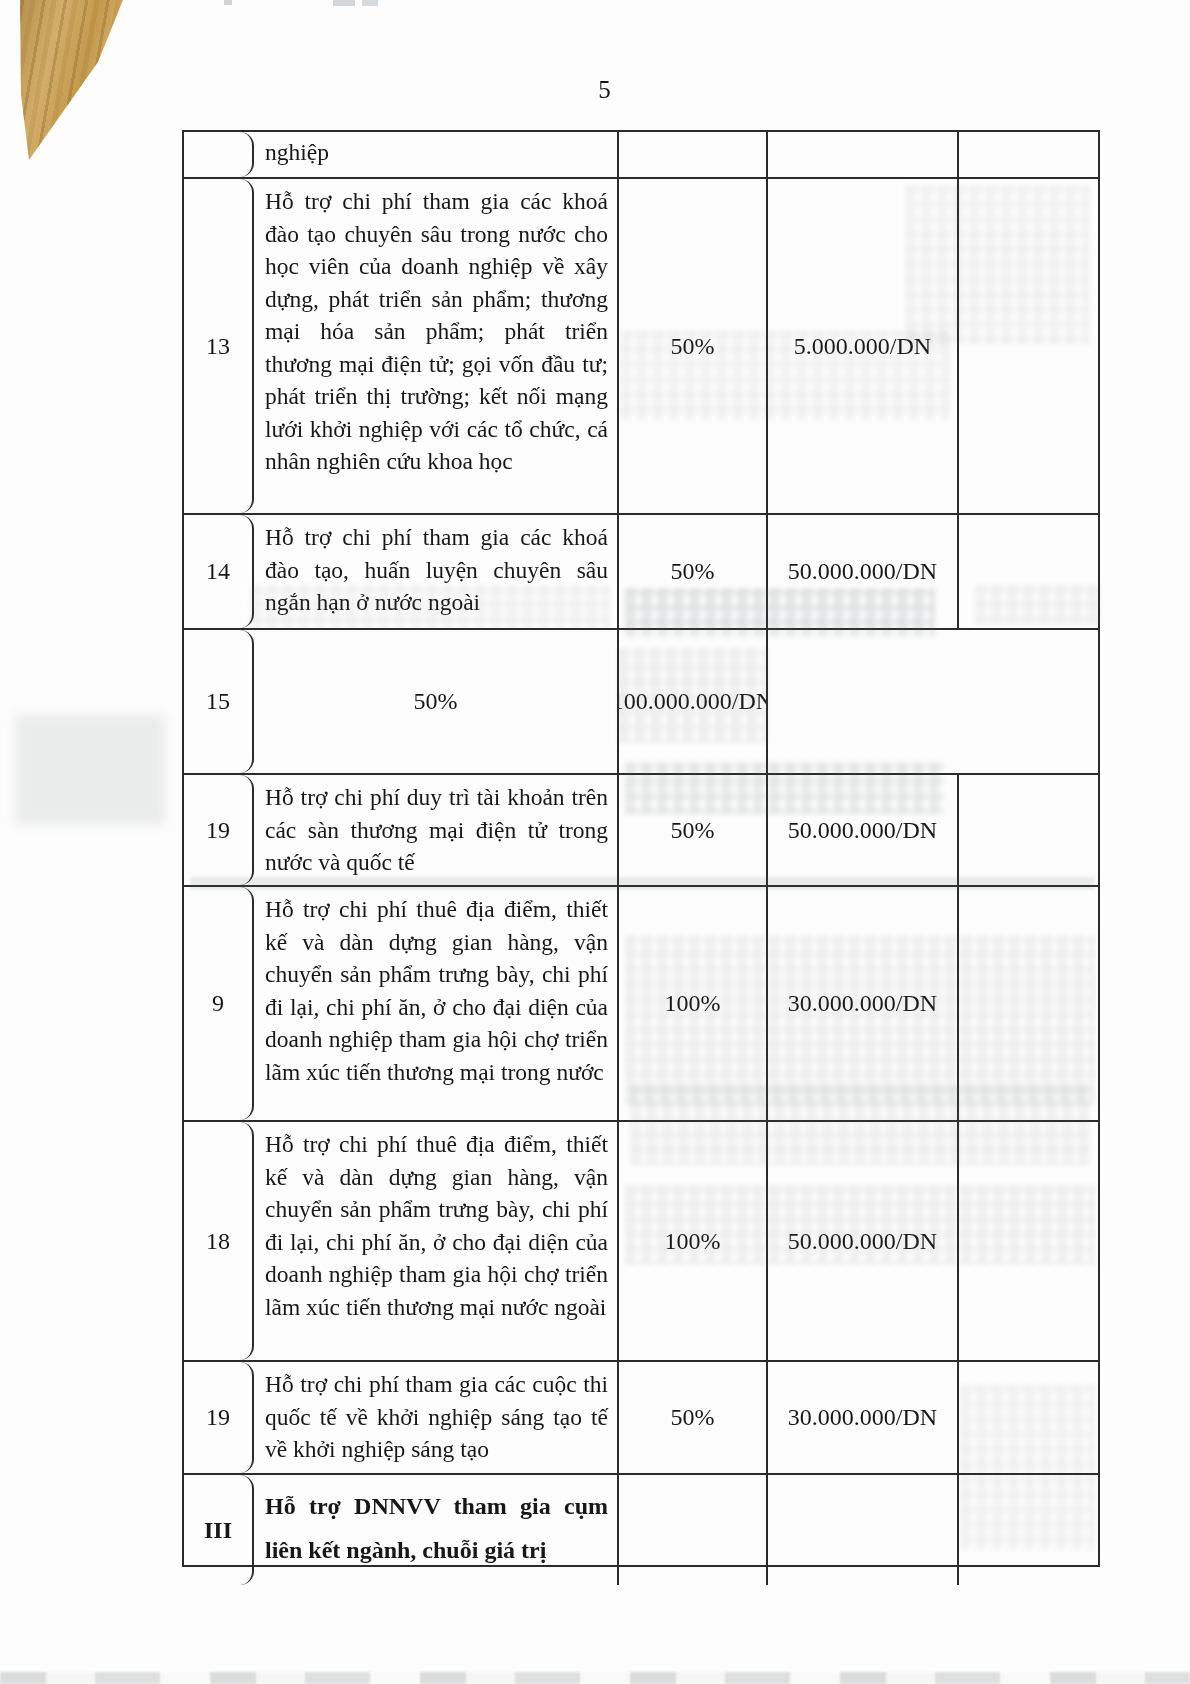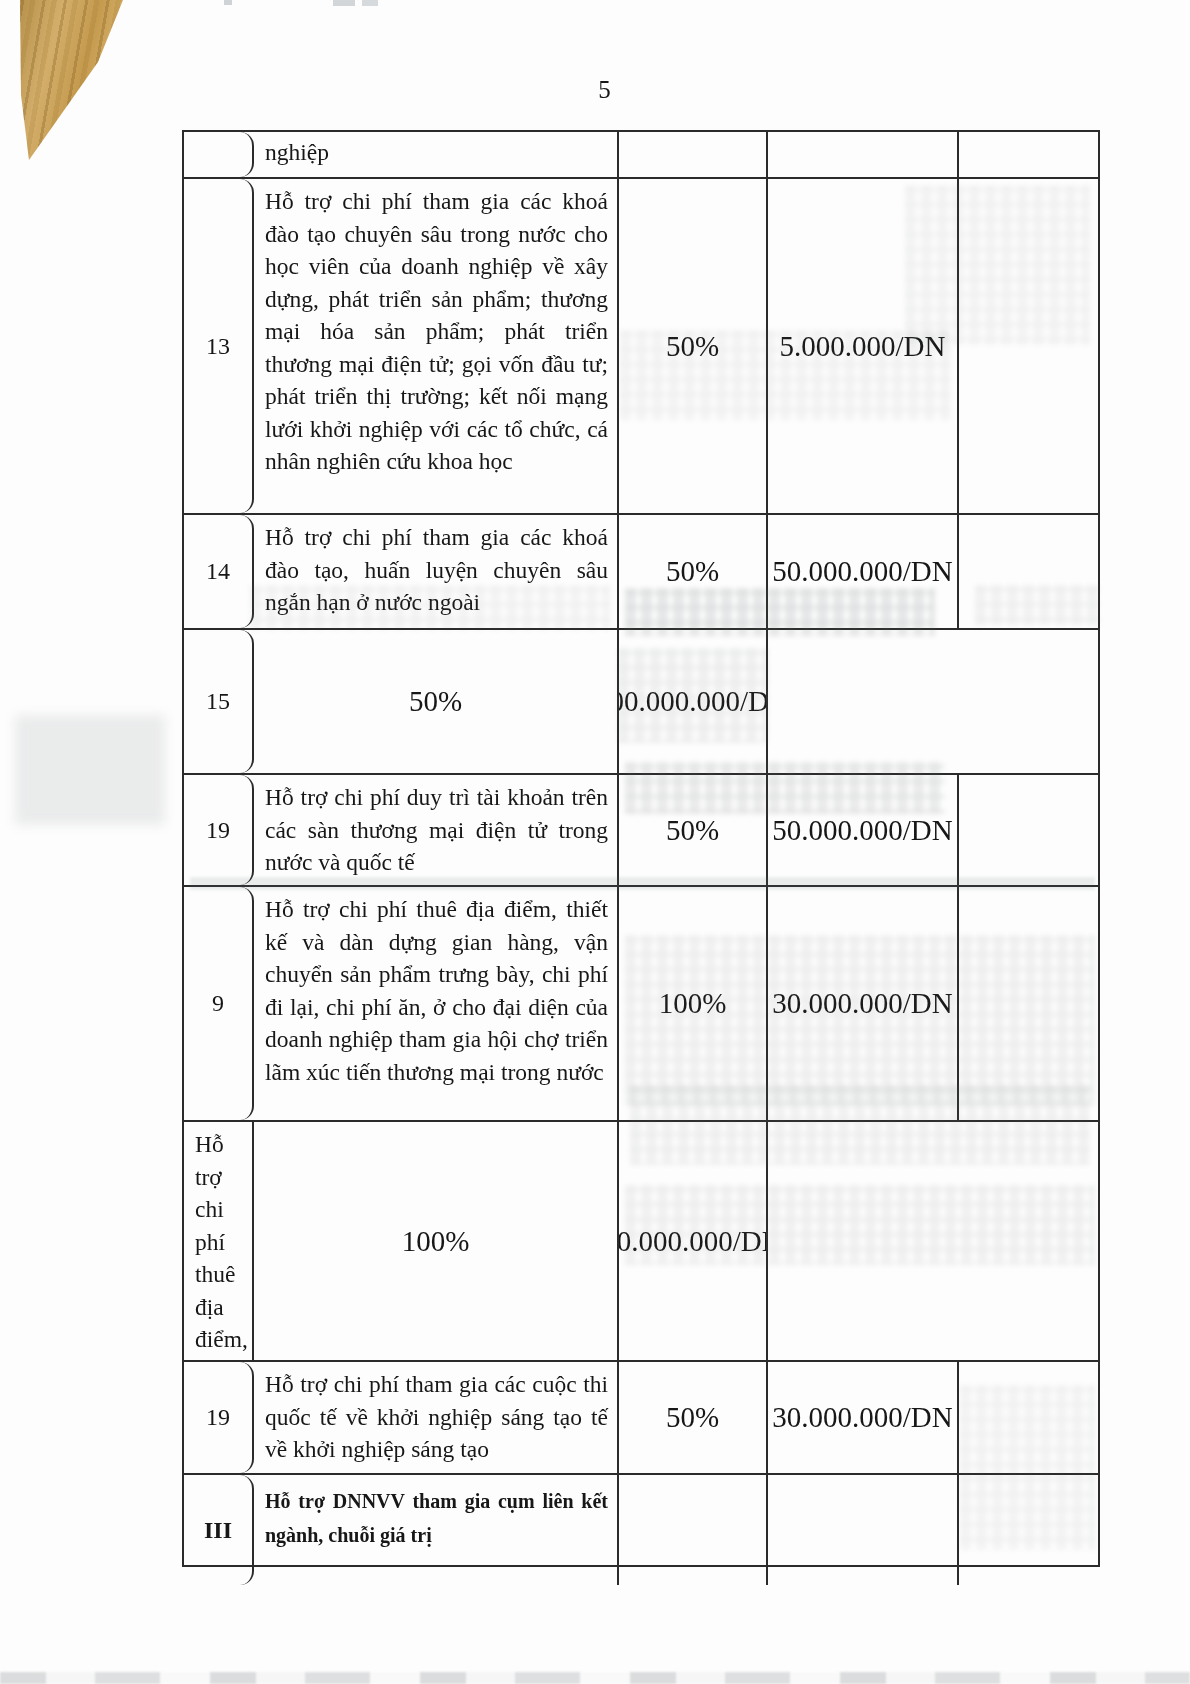--- a/index.html
+++ b/index.html
@@ -27,37 +27,37 @@
   }
   
   .doc-table{
     position:absolute;left:182px;top:130px;width:918px;height:1437px;
     border:2px solid var(--border);background:transparent;
   }
   .trow{display:grid;grid-template-columns:70px 365px 149px 191px 143px;border-bottom:2px solid var(--border);}
   .trow:last-child{border-bottom:none;}
   .cell{border-right:2px solid var(--border);overflow:hidden;}
   .cell:last-child{border-right:none;}
-  .mid{display:flex;align-items:center;justify-content:center;font-size:29px;}
+  .mid{display:flex;align-items:center;justify-content:center;font-size:24px;}
   .num{font-size:24px;border-radius:14px;}
   .desc{
     padding:6px 9px 0 11px;font-size:23.5px;line-height:32.5px;
     text-align:justify;hyphens:none;
   }
   .r-frag{height:47px;}
   .r-frag .desc{padding-top:4px;}
   .r-13{height:336px;}
   .r-14{height:115px;}
   .r-15{height:145px;}
   .r-16{height:112px;}
   .r-17{height:235px;}
   .r-18{height:240px;}
   .r-19{height:113px;}
   .r-III{height:110px;}
-  .r-III .desc{font-weight:700;font-size:20px;line-height:34px;padding-top:9px;}
+  .r-III .desc{font-weight:700;font-size:24px;line-height:44px;padding-top:9px;}
   .r-III .num{font-weight:700;}
   
   .smudge{position:absolute;filter:blur(2.5px);pointer-events:none;
     background:
       repeating-linear-gradient(90deg, rgba(99,105,110,.6) 0 11px, rgba(99,105,110,0) 11px 16px),
       repeating-linear-gradient(180deg, rgba(99,105,110,.5) 2px 7px, rgba(99,105,110,0) 7px 17px);
   }
   .smline{position:absolute;filter:blur(1.5px);background:rgba(99,105,110,.55);pointer-events:none;}
   .blob{position:absolute;filter:blur(6px);background:rgba(120,126,132,.5);pointer-events:none;}
   .speck{position:absolute;background:#a9b0b4;pointer-events:none;}
@@ -120,20 +120,21 @@
 
   <div class="trow r-17">
     <div class="cell mid num">9</div>
     <div class="cell desc">Hỗ trợ chi phí thuê địa điểm, thiết kế và dàn dựng gian hàng, vận chuyển sản phẩm trưng bày, chi phí đi lại, chi phí ăn, ở cho đại diện của doanh nghiệp tham gia hội chợ triển lãm xúc tiến thương mại trong nước</div>
     <div class="cell mid">100%</div>
     <div class="cell mid">30.000.000/DN</div>
     <div class="cell"></div>
   </div>
 
   <div class="trow r-18">
+    <div class="cell mid num">18</div>
     <div class="cell desc">Hỗ trợ chi phí thuê địa điểm, thiết kế và dàn dựng gian hàng, vận chuyển sản phẩm trưng bày, chi phí đi lại, chi phí ăn, ở cho đại diện của doanh nghiệp tham gia hội chợ triển lãm xúc tiến thương mại nước ngoài</div>
     <div class="cell mid">100%</div>
     <div class="cell mid">50.000.000/DN</div>
     <div class="cell"></div>
   </div>
 
   <div class="trow r-19">
     <div class="cell mid num">19</div>
     <div class="cell desc">Hỗ trợ chi phí tham gia các cuộc thi quốc tế về khởi nghiệp sáng tạo tế về khởi nghiệp sáng tạo</div>
     <div class="cell mid">50%</div>

